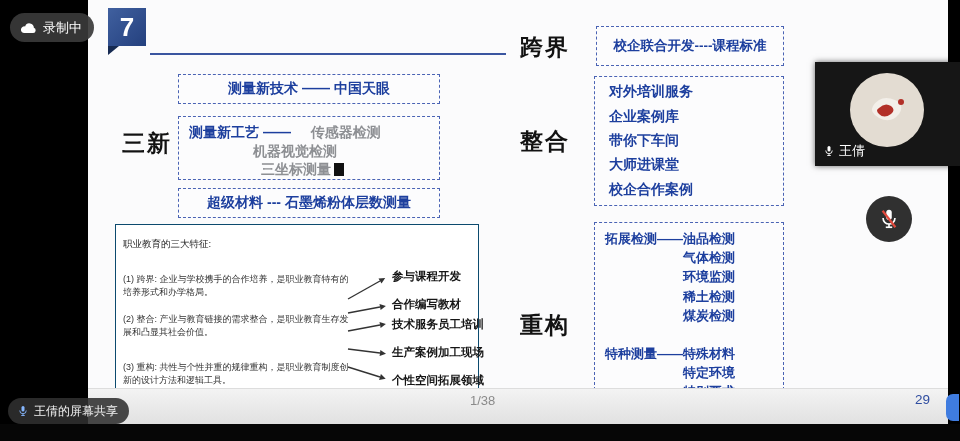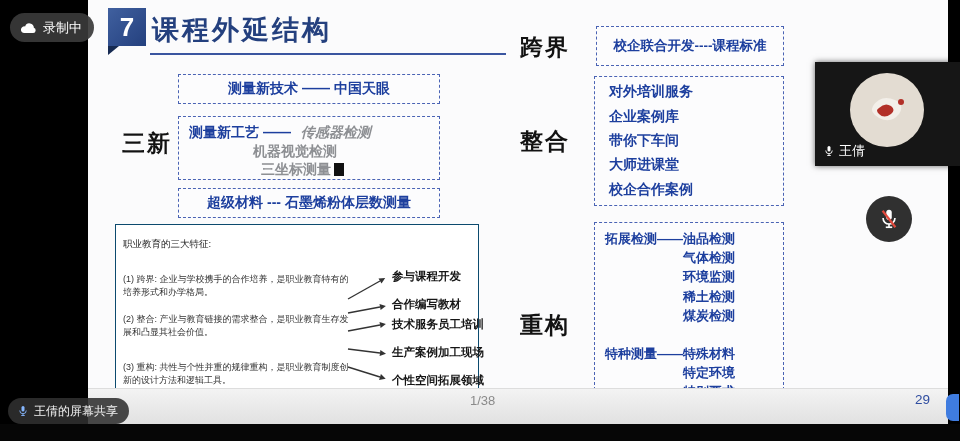--- a/index.html
+++ b/index.html
@@ -41,21 +41,21 @@
 
   .dashed-box {
     position:absolute; border:1.6px dashed #4a63b4;
     color:#1d3f9e; font-weight:bold; background:rgba(255,255,255,0.35);
   }
   .box-tech { left:90px; top:74px;  width:262px; height:30px; font-size:14px;
     display:flex; align-items:center; justify-content:center; white-space:nowrap; }
   .box-craft { left:90px; top:116px; width:262px; height:64px; font-size:14px; }
   .craft-row1 { position:absolute; left:10px; top:7px; white-space:nowrap; }
   .craft-head { color:#1d3f9e; }
-  .craft-gray { color:#8d8f93; margin-left:6px;font-style:italic; }
+  .craft-gray { color:#8d8f93; margin-left:16px; }
   .craft-i1 { position:absolute; left:74px; top:26px; color:#8d8f93; white-space:nowrap; }
   .craft-i2 { position:absolute; left:82px; top:44px; color:#8d8f93; white-space:nowrap; }
   .cursor-block { display:inline-block; width:10px; height:13px; background:#111; margin-left:3px; vertical-align:-2px; }
   .box-material { left:90px; top:188px; width:262px; height:30px; font-size:14px;
     display:flex; align-items:center; justify-content:center; white-space:nowrap; }
 
   .box-cross { left:508px; top:26px; width:188px; height:40px; font-size:13.5px;
     display:flex; align-items:center; justify-content:center; white-space:nowrap; }
   .box-integ { left:506px; top:76px; width:190px; height:130px; font-size:14px;
     display:flex; flex-direction:column; justify-content:space-evenly; padding-left:14px; }
@@ -102,21 +102,20 @@
     border-radius:50%; background:rgba(30,30,30,0.92);
     display:flex; align-items:center; justify-content:center; }
 </style>
 </head>
 <body>
 
 <div class="slide">
 
   <div class="badge7">7</div>
   <div class="badge7-fold"></div>
-  <div class="slide-title">课程外延结构</div>
   <div class="title-rule"></div>
 
   <div class="section-label lbl-threenew">三新</div>
 
   <div class="dashed-box box-tech">测量新技术 —— 中国天眼</div>
 
   <div class="dashed-box box-craft">
     <div class="craft-row1">
       <span class="craft-head">测量新工艺 ——</span>
       <span class="craft-gray">传感器检测</span>

